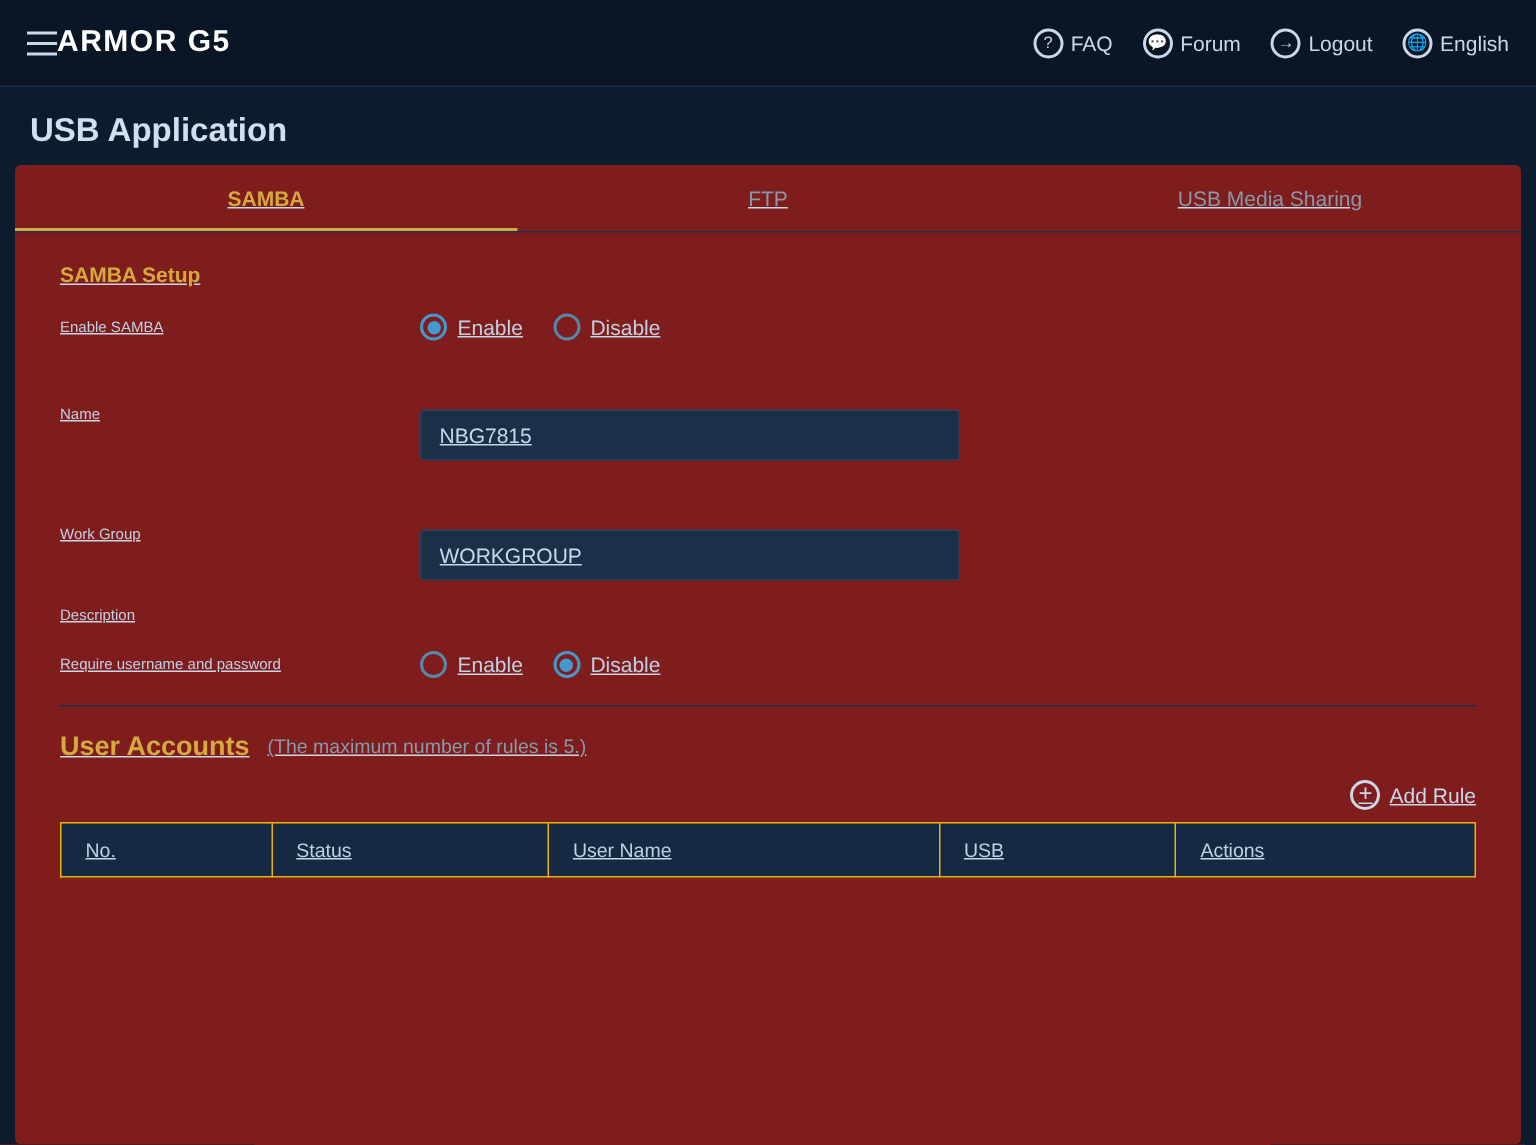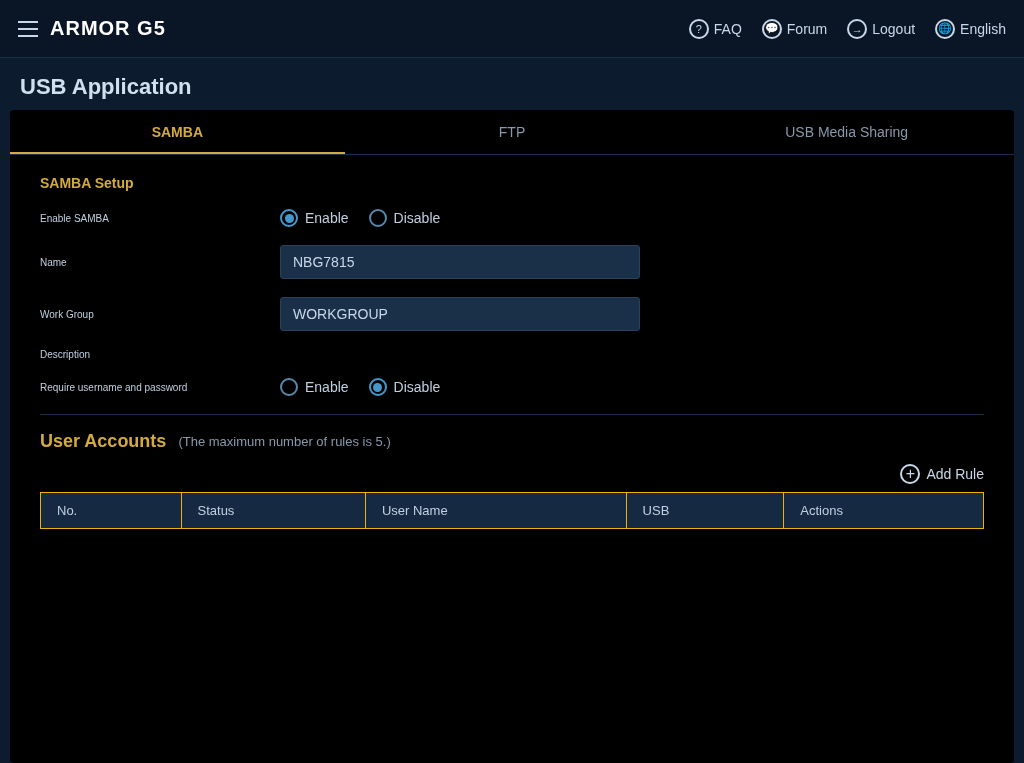--- a/index.html
+++ b/index.html
@@ -18,21 +18,20 @@
       display: flex;
       align-items: center;
       justify-content: space-between;
       padding: 0 18px;
       height: 58px;
       border-bottom: 1px solid #1a2f4a;
     }
     .topbar-left {
       display: flex;
       align-items: center;
-      gap: 12px;
     }
     .hamburger {
       display: flex;
       flex-direction: column;
       gap: 5px;
       cursor: pointer;
     }
     .hamburger span {
       display: block;
       width: 20px;
@@ -76,26 +75,27 @@
       padding: 16px 20px 10px 20px;
     }
     .page-header h1 {
       font-size: 22px;
       font-weight: 700;
       color: #d0e0f0;
     }
 
     
     .content-area {
-      background: #000000;
+      background: #7f1d1d;
       margin: 0 10px;
       border-radius: 4px;
       padding: 0;
       height: calc(763px - 58px - 52px);
       overflow: hidden;
+      text-decoration: underline;
     }
 
     
     .tabs {
       display: flex;
       border-bottom: 1px solid #1e3050;
     }
     .tab {
       flex: 1;
       text-align: center;
@@ -179,20 +179,21 @@
     }
     .text-input {
       width: 360px;
       background: #1a2f48;
       border: 1px solid #2a4060;
       border-radius: 3px;
       padding: 8px 12px;
       color: #c8d8e8;
       font-size: 14px;
       outline: none;
+      margin-top: 28px;
     }
 
     
     .divider {
       height: 1px;
       background: #1a3050;
       margin: 10px 0 16px 0;
     }
 
     

